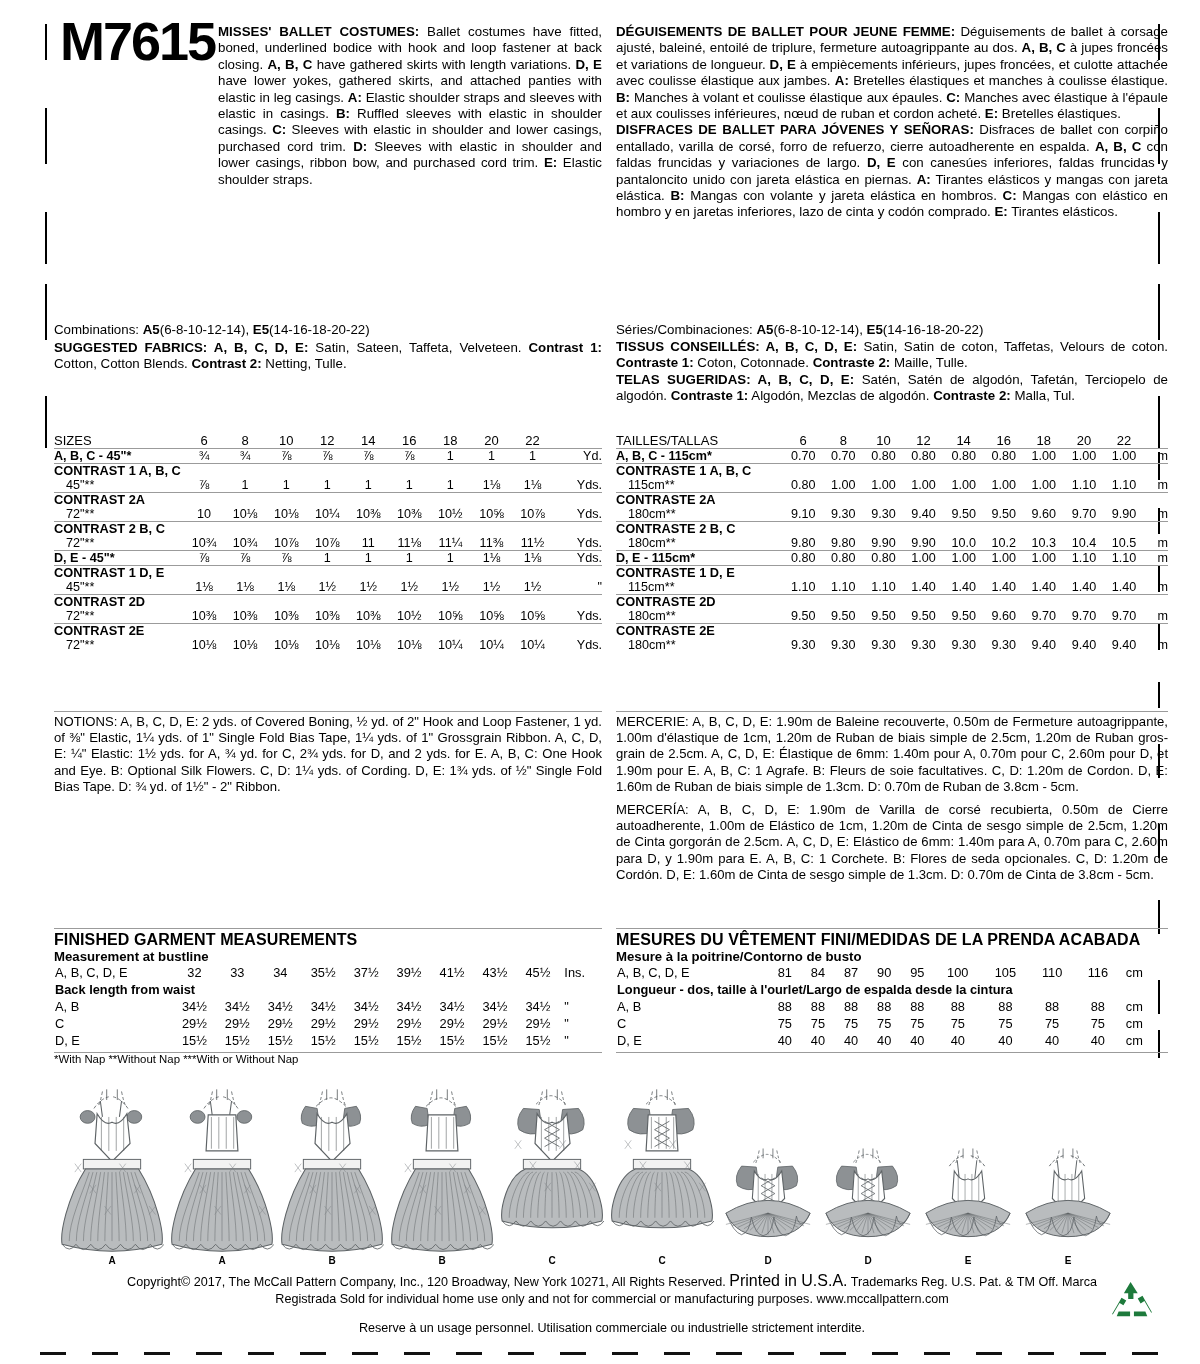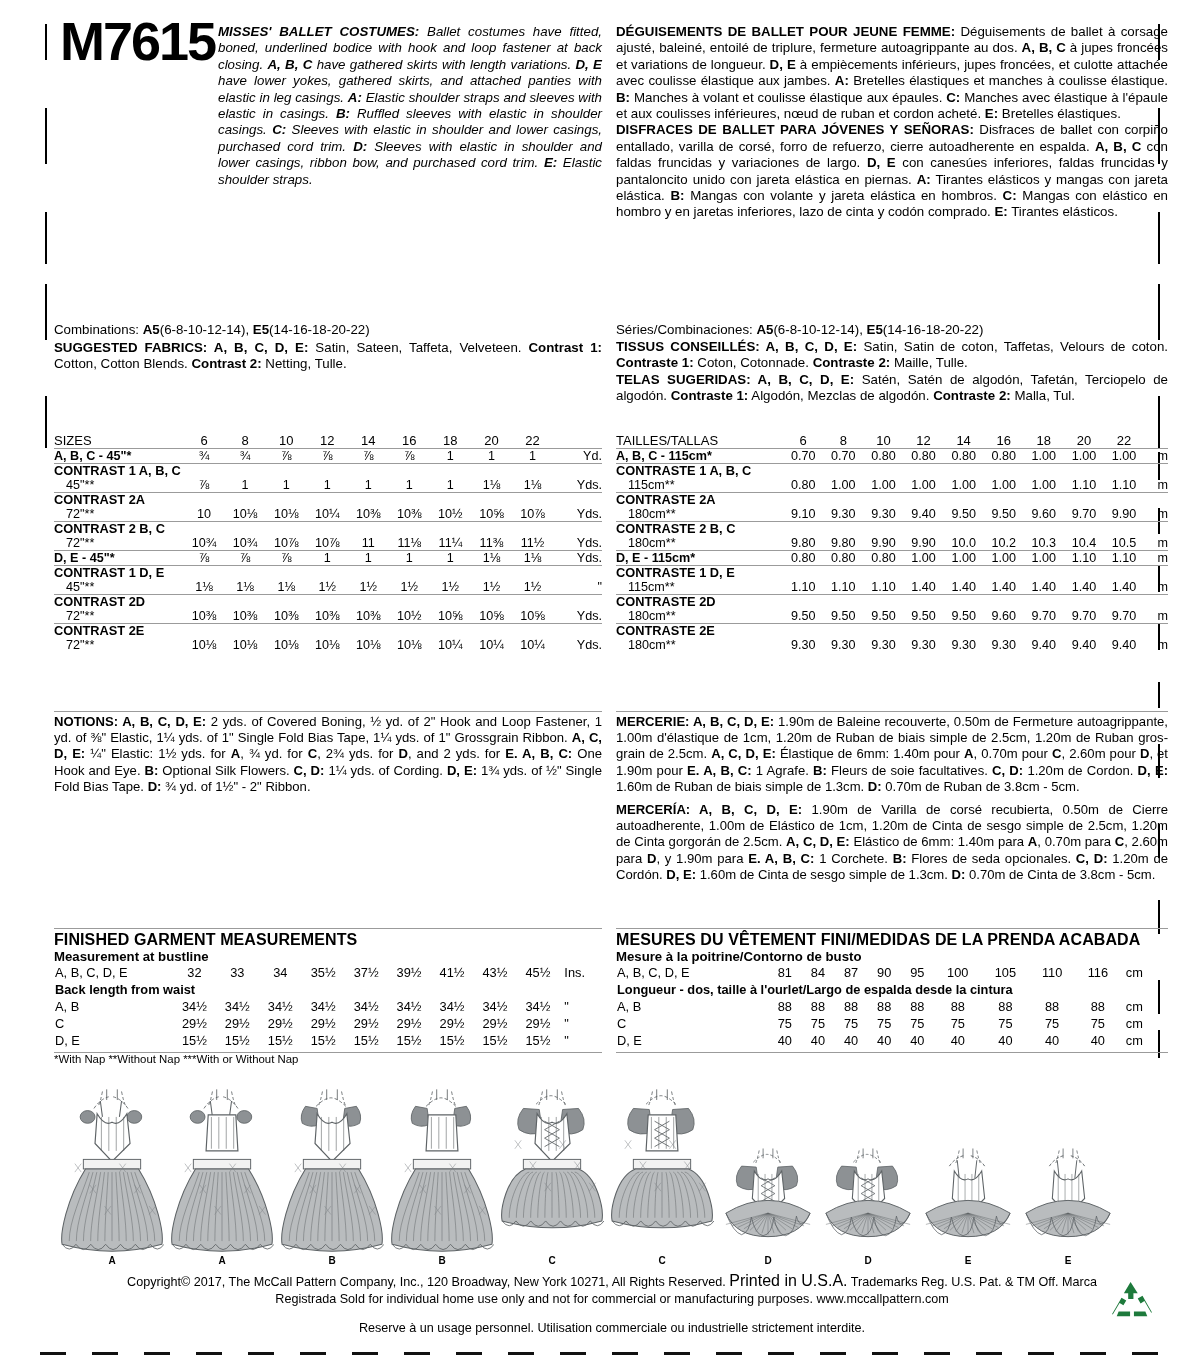--- a/index.html
+++ b/index.html
@@ -52,21 +52,21 @@
   table.yard td.lbl { text-align: left; }
   table.yard td.num { text-align: center; }
   table.yard td.unit { text-align: right; padding-left: 4px; }
   table.yard tr.rule > td { border-top: 1px solid #9b9b9b; }
   table.yard .b { font-weight: bold; }
   .sizehdr td { font-size: 13px; padding-bottom: 2px; }
   .grouphdr td { font-weight: bold; font-size: 12.8px; padding-top: 1px; }
   .indent { padding-left: 12px !important; }
 
   .notions { font-size: 13.1px; line-height: 16.2px; text-align: justify; }
-  .notions b { font-weight: bold; }
+  .notions b { font-weight: normal; }
 
   .fgm-title { font-weight: bold; font-size: 16px; letter-spacing: .1px;}
   .fgm-sub { font-weight: bold; font-size: 13.2px; }
   table.fgm { border-collapse: collapse; width: 100%; font-size: 12.8px; line-height: 15px; }
   table.fgm td { white-space: nowrap; vertical-align: bottom; }
   table.fgm td.lbl { text-align: left; }
   table.fgm td.num { text-align: center; }
   table.fgm td.unit { text-align: left; padding-left: 5px; }
   .nap { font-size: 11.4px; }
 
@@ -116,21 +116,21 @@
     <i style="top:744px;height:34px"></i>
     <i style="top:824px;height:34px"></i>
     <i style="top:900px;height:34px"></i>
     <i style="top:980px;height:34px"></i>
     <i style="top:1030px;height:28px"></i>
   </div>
 
   <div class="code">M7615</div>
 
   <div class="colL" style="top:24px;">
-    <div class="desc" style="padding-left:164px; min-height:196px;font-style:italic;">
+    <div class="desc" style="padding-left:164px; min-height:196px;">
       <b>MISSES' BALLET COSTUMES:</b><span> Ballet costumes have fitted, boned, underlined bodice with hook and loop fastener at back closing. <b>A, B, C</b> have gathered skirts with length variations. <b>D, E</b> have lower yokes, gathered skirts, and attached panties with elastic in leg casings. <b>A:</b> Elastic shoulder straps and sleeves with elastic in casings. <b>B:</b> Ruffled sleeves with elastic in shoulder casings. <b>C:</b> Sleeves with elastic in shoulder and lower casings, purchased cord trim. <b>D:</b> Sleeves with elastic in shoulder and lower casings, ribbon bow, and purchased cord trim. <b>E:</b> Elastic shoulder straps.</span>
     </div>
   </div>
 
   <div class="colL" style="top:322px;">
     <div class="fab">Combinations: <b>A5</b>(6-8-10-12-14), <b>E5</b>(14-16-18-20-22)</div>
     <div class="fab" style="margin-top:1px;"><b>SUGGESTED FABRICS: A, B, C, D, E:</b> Satin, Sateen, Taffeta, Velveteen. <b>Contrast 1:</b> Cotton, Cotton Blends. <b>Contrast 2:</b> Netting, Tulle.</div>
   </div>
 
   <div class="colL" style="top:434px;">

